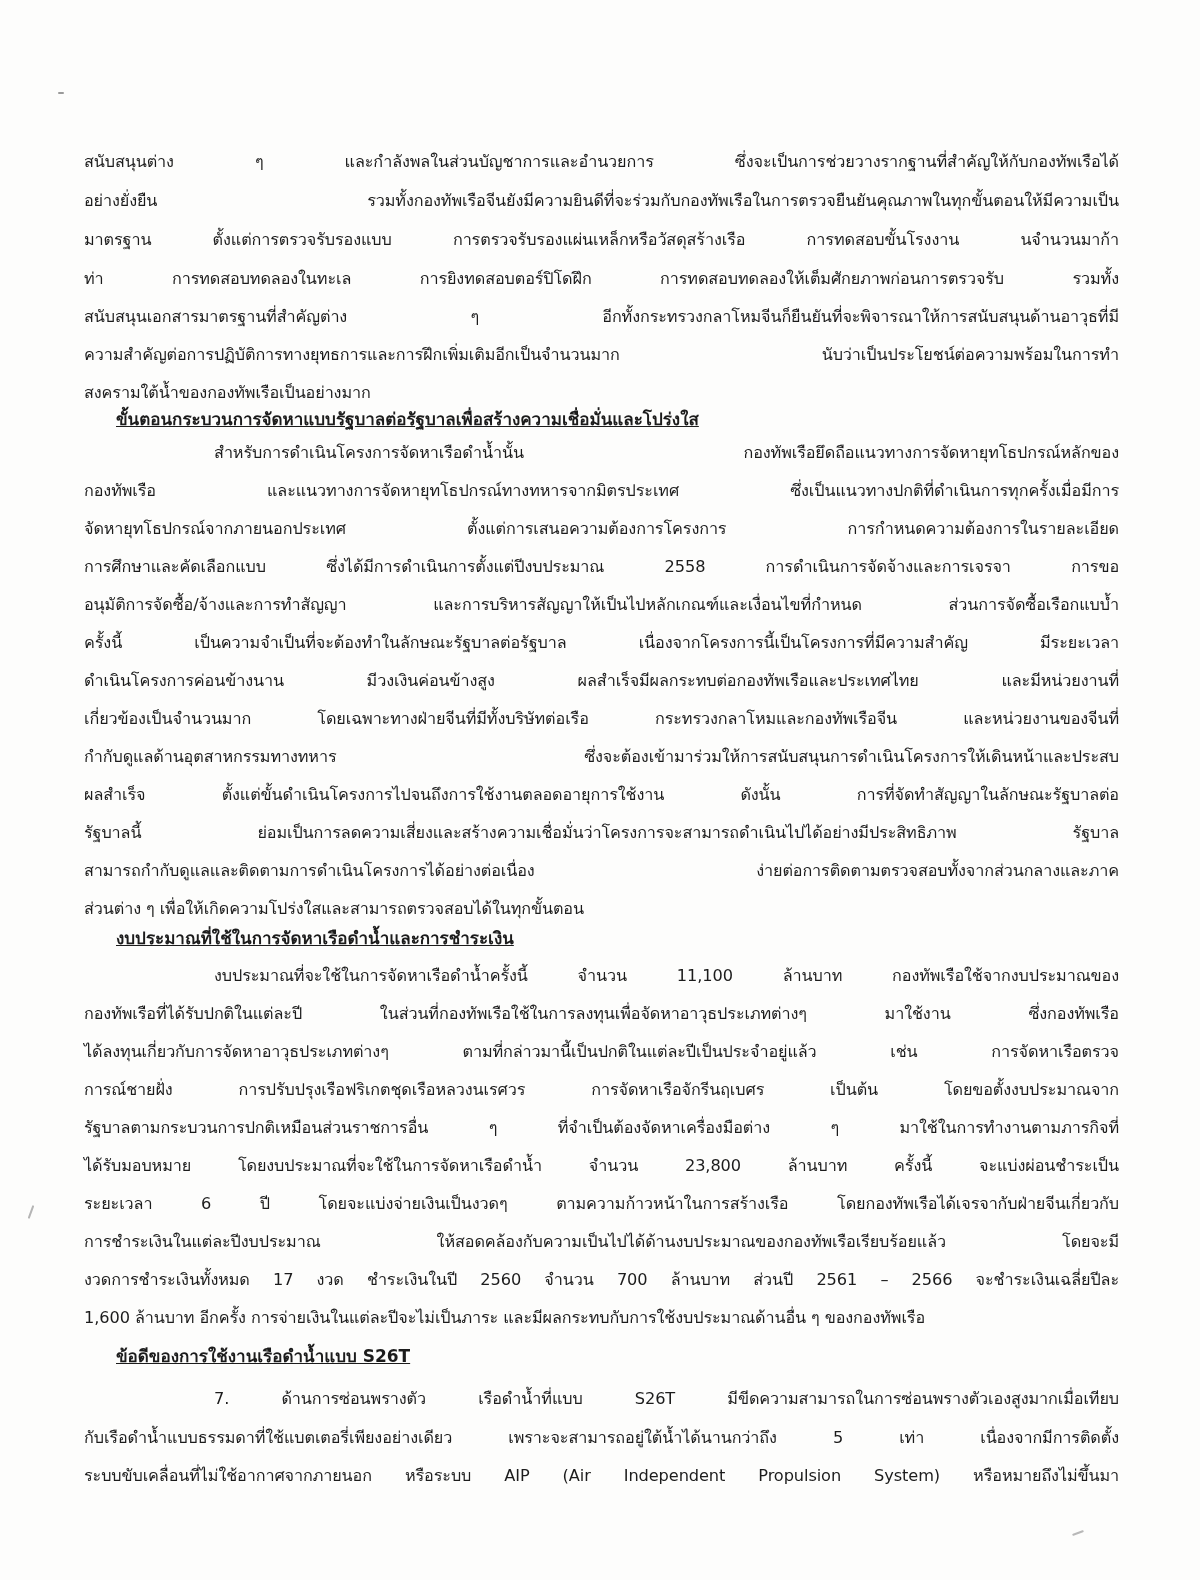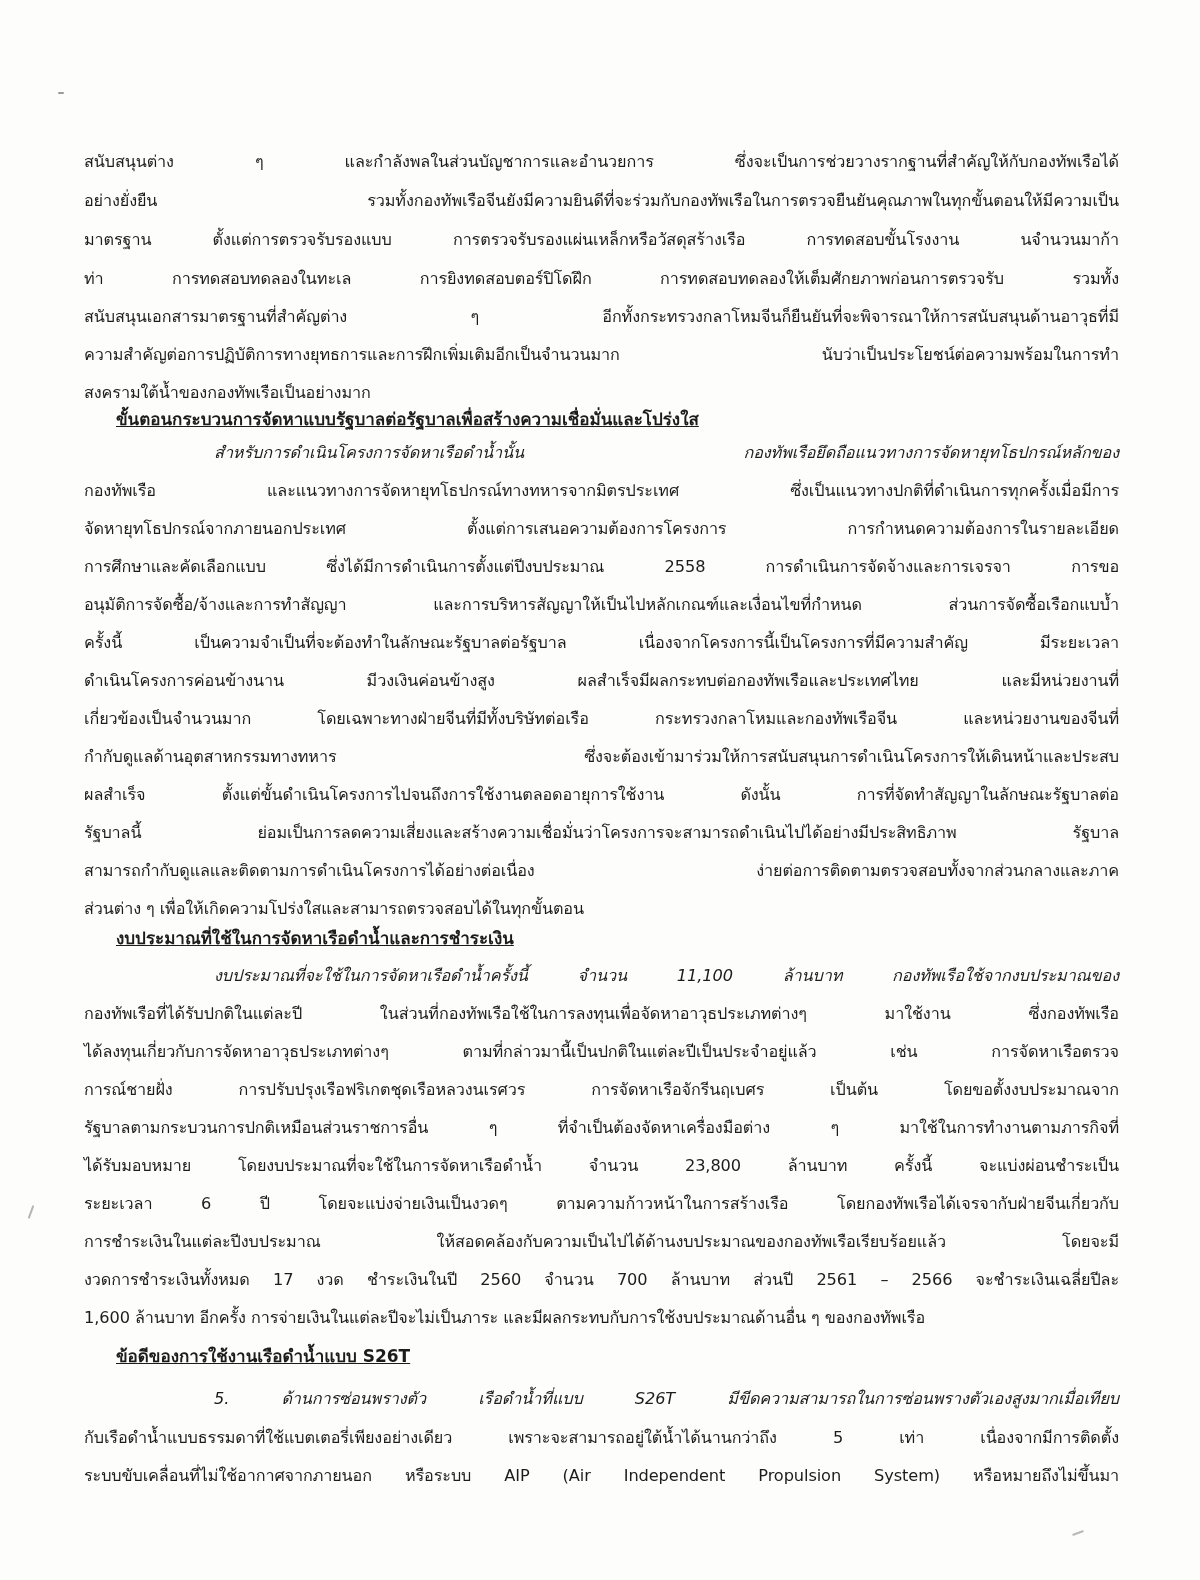--- a/index.html
+++ b/index.html
@@ -22,21 +22,21 @@
     left: 84px;
     width: 1035px;
     font-size: 16.2px;
     line-height: 22px;
     white-space: nowrap;
     text-align: justify;
     text-align-last: justify;
     letter-spacing: -0.1px;
   }
   .line.last { text-align-last: left; }
-  .line.indent { left: 214px; width: 905px; font-style: italic; }
+  .line.indent { left: 214px; width: 905px; }
   .heading {
     position: absolute;
     left: 84px;
     font-size: 17px;
     line-height: 22px;
     font-weight: bold;
     text-decoration: underline;
     white-space: nowrap;
     margin-left: 32px;
   }
@@ -91,18 +91,18 @@
     <div class="line" style="top:1117px">รัฐบาลตามกระบวนการปกติเหมือนส่วนราชการอื่น ๆ ที่จำเป็นต้องจัดหาเครื่องมือต่าง ๆ มาใช้ในการทำงานตามภารกิจที่</div>
     <div class="line" style="top:1155px">ได้รับมอบหมาย โดยงบประมาณที่จะใช้ในการจัดหาเรือดำน้ำ จำนวน 23,800 ล้านบาท ครั้งนี้ จะแบ่งผ่อนชำระเป็น</div>
     <div class="line" style="top:1193px">ระยะเวลา 6 ปี โดยจะแบ่งจ่ายเงินเป็นงวดๆ ตามความก้าวหน้าในการสร้างเรือ โดยกองทัพเรือได้เจรจากับฝ่ายจีนเกี่ยวกับ</div>
     <div class="line" style="top:1231px">การชำระเงินในแต่ละปีงบประมาณ ให้สอดคล้องกับความเป็นไปได้ด้านงบประมาณของกองทัพเรือเรียบร้อยแล้ว โดยจะมี</div>
     <div class="line" style="top:1269px">งวดการชำระเงินทั้งหมด 17 งวด ชำระเงินในปี 2560 จำนวน 700 ล้านบาท ส่วนปี 2561 – 2566 จะชำระเงินเฉลี่ยปีละ</div>
     <div class="line last" style="top:1307px">1,600 ล้านบาท อีกครั้ง การจ่ายเงินในแต่ละปีจะไม่เป็นภาระ และมีผลกระทบกับการใช้งบประมาณด้านอื่น ๆ ของกองทัพเรือ</div>
   </div>
 
   <div>
     <div class="heading" style="top:1345px">ข้อดีของการใช้งานเรือดำน้ำแบบ S26T</div>
-    <div class="line indent" style="top:1388px">5. ด้านการซ่อนพรางตัว เรือดำน้ำที่แบบ S26T มีขีดความสามารถในการซ่อนพรางตัวเองสูงมากเมื่อเทียบ</div>
+    <div class="line indent" style="top:1388px">7. ด้านการซ่อนพรางตัว เรือดำน้ำที่แบบ S26T มีขีดความสามารถในการซ่อนพรางตัวเองสูงมากเมื่อเทียบ</div>
     <div class="line" style="top:1427px">กับเรือดำน้ำแบบธรรมดาที่ใช้แบตเตอรี่เพียงอย่างเดียว เพราะจะสามารถอยู่ใต้น้ำได้นานกว่าถึง 5 เท่า เนื่องจากมีการติดตั้ง</div>
     <div class="line" style="top:1465px">ระบบขับเคลื่อนที่ไม่ใช้อากาศจากภายนอก หรือระบบ AIP (Air Independent Propulsion System) หรือหมายถึงไม่ขึ้นมา</div>
   </div>
 
 </div>
 
 </body></html>

